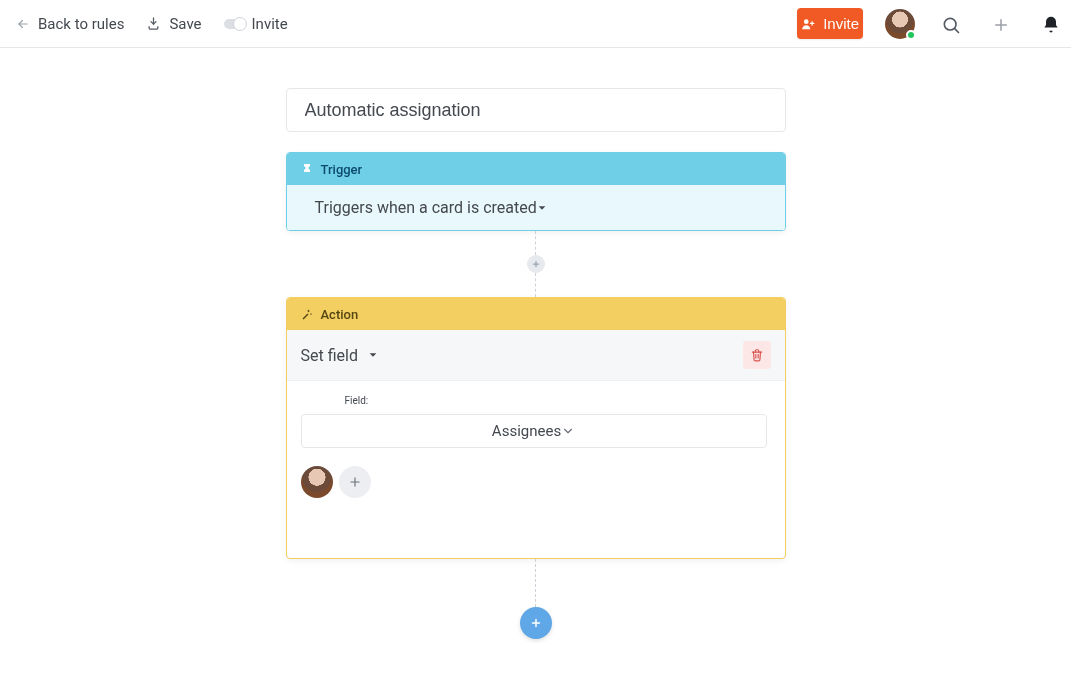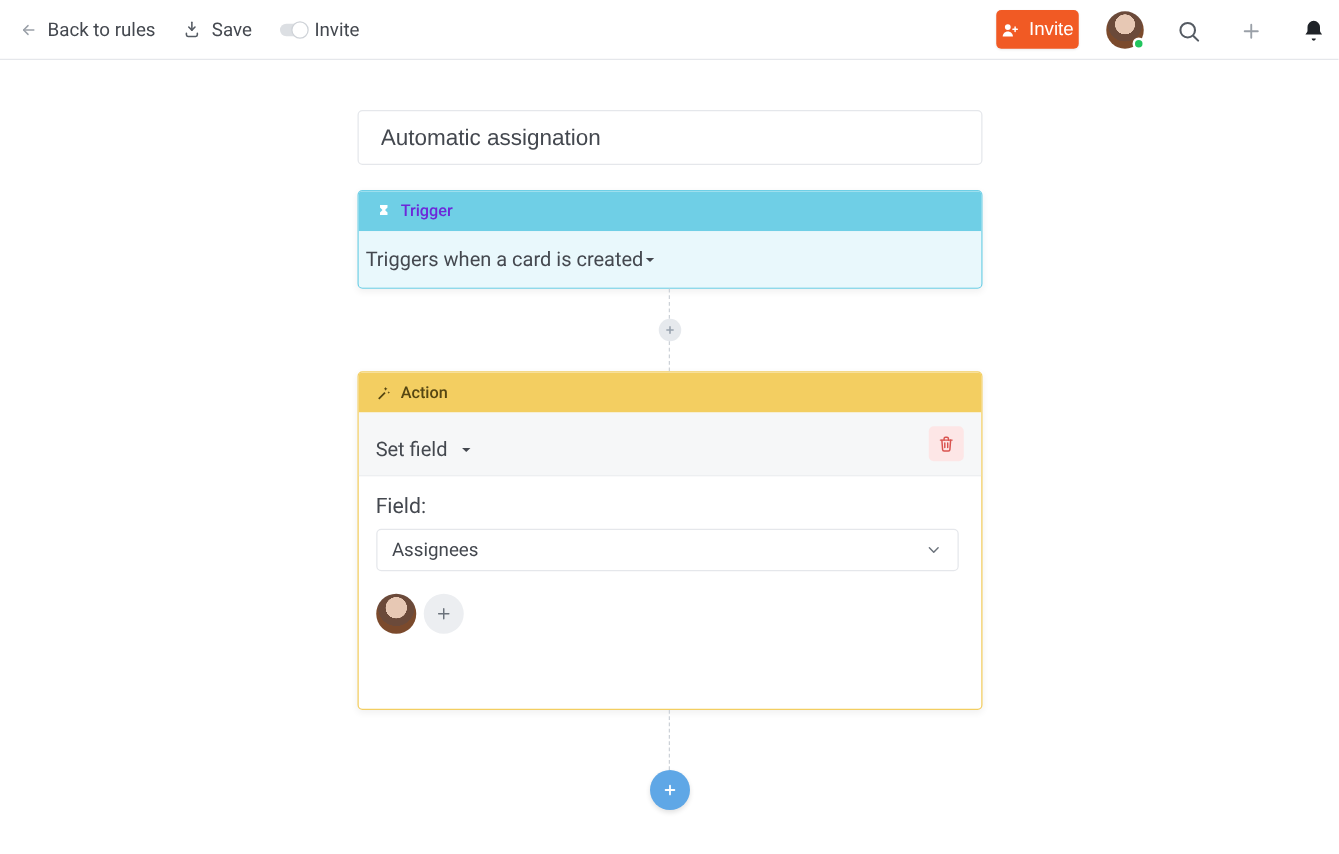--- a/index.html
+++ b/index.html
@@ -161,38 +161,38 @@
   .block-hdr {
     height: 32px;
     display: flex;
     align-items: center;
     gap: 8px;
     padding: 0 14px;
     font-size: 13px;
     font-weight: 500;
   }
   .trigger-block { border: 1px solid var(--trigger-blue); margin-top: 20px; }
-  .trigger-block .block-hdr { background: var(--trigger-blue); color: #6d28d9; }
+  .trigger-block .block-hdr { background: var(--trigger-blue); color: #0c4a6e; }
   .trigger-body {
     background: var(--trigger-blue-light);
-    padding: 13px 6px;
+    padding: 13px 28px;
     display: flex;
     align-items: center;
     font-size: 16px;
     cursor: pointer;
   }
 
   .action-block { border: 1px solid var(--action-yellow); }
   .action-block .block-hdr { background: var(--action-yellow); color: #554612; align-items: center; }
   .action-select-row {
     background: #F6F7F8;
     border-bottom: 1px solid #EDEFF1;
     padding: 11px 14px;
     display: flex;
-    align-items: flex-end;
+    align-items: center;
     justify-content: space-between;
   }
   .action-select {
     display: flex;
     align-items: center;
     gap: 10px;
     font-size: 16px;
     cursor: pointer;
   }
   .delete-btn {
@@ -202,30 +202,31 @@
     background: var(--delete-bg);
     display: flex;
     align-items: center;
     justify-content: center;
     cursor: pointer;
   }
   .action-body {
     padding: 14px 14px 60px 14px;
   }
   .field-label {
-    font-size: 17px;
+    font-size: 10px;
     margin-bottom: 8px;
+    margin-left: 44px;
   }
   .select-box {
     border: 1px solid var(--border);
     border-radius: 4px;
     height: 34px;
     display: flex;
     align-items: center;
-    justify-content: space-between;
+    justify-content: center;
     padding: 0 12px;
     font-size: 15px;
     cursor: pointer;
     max-width: 466px;
   }
   .assignee-row {
     display: flex;
     align-items: center;
     gap: 6px;
     margin-top: 18px;

